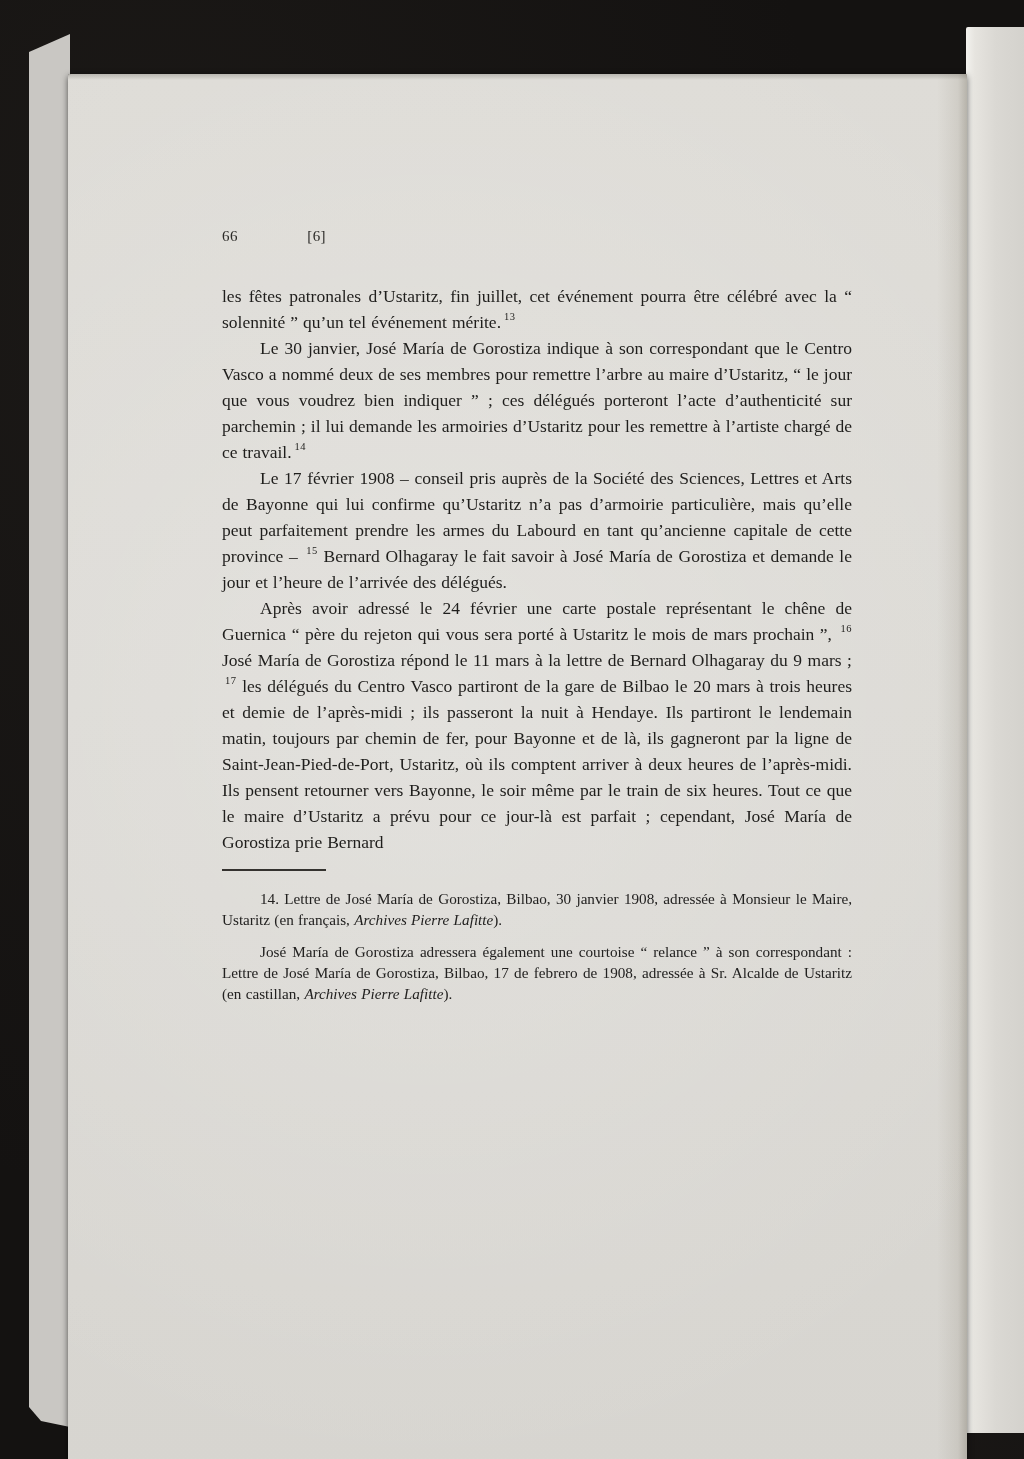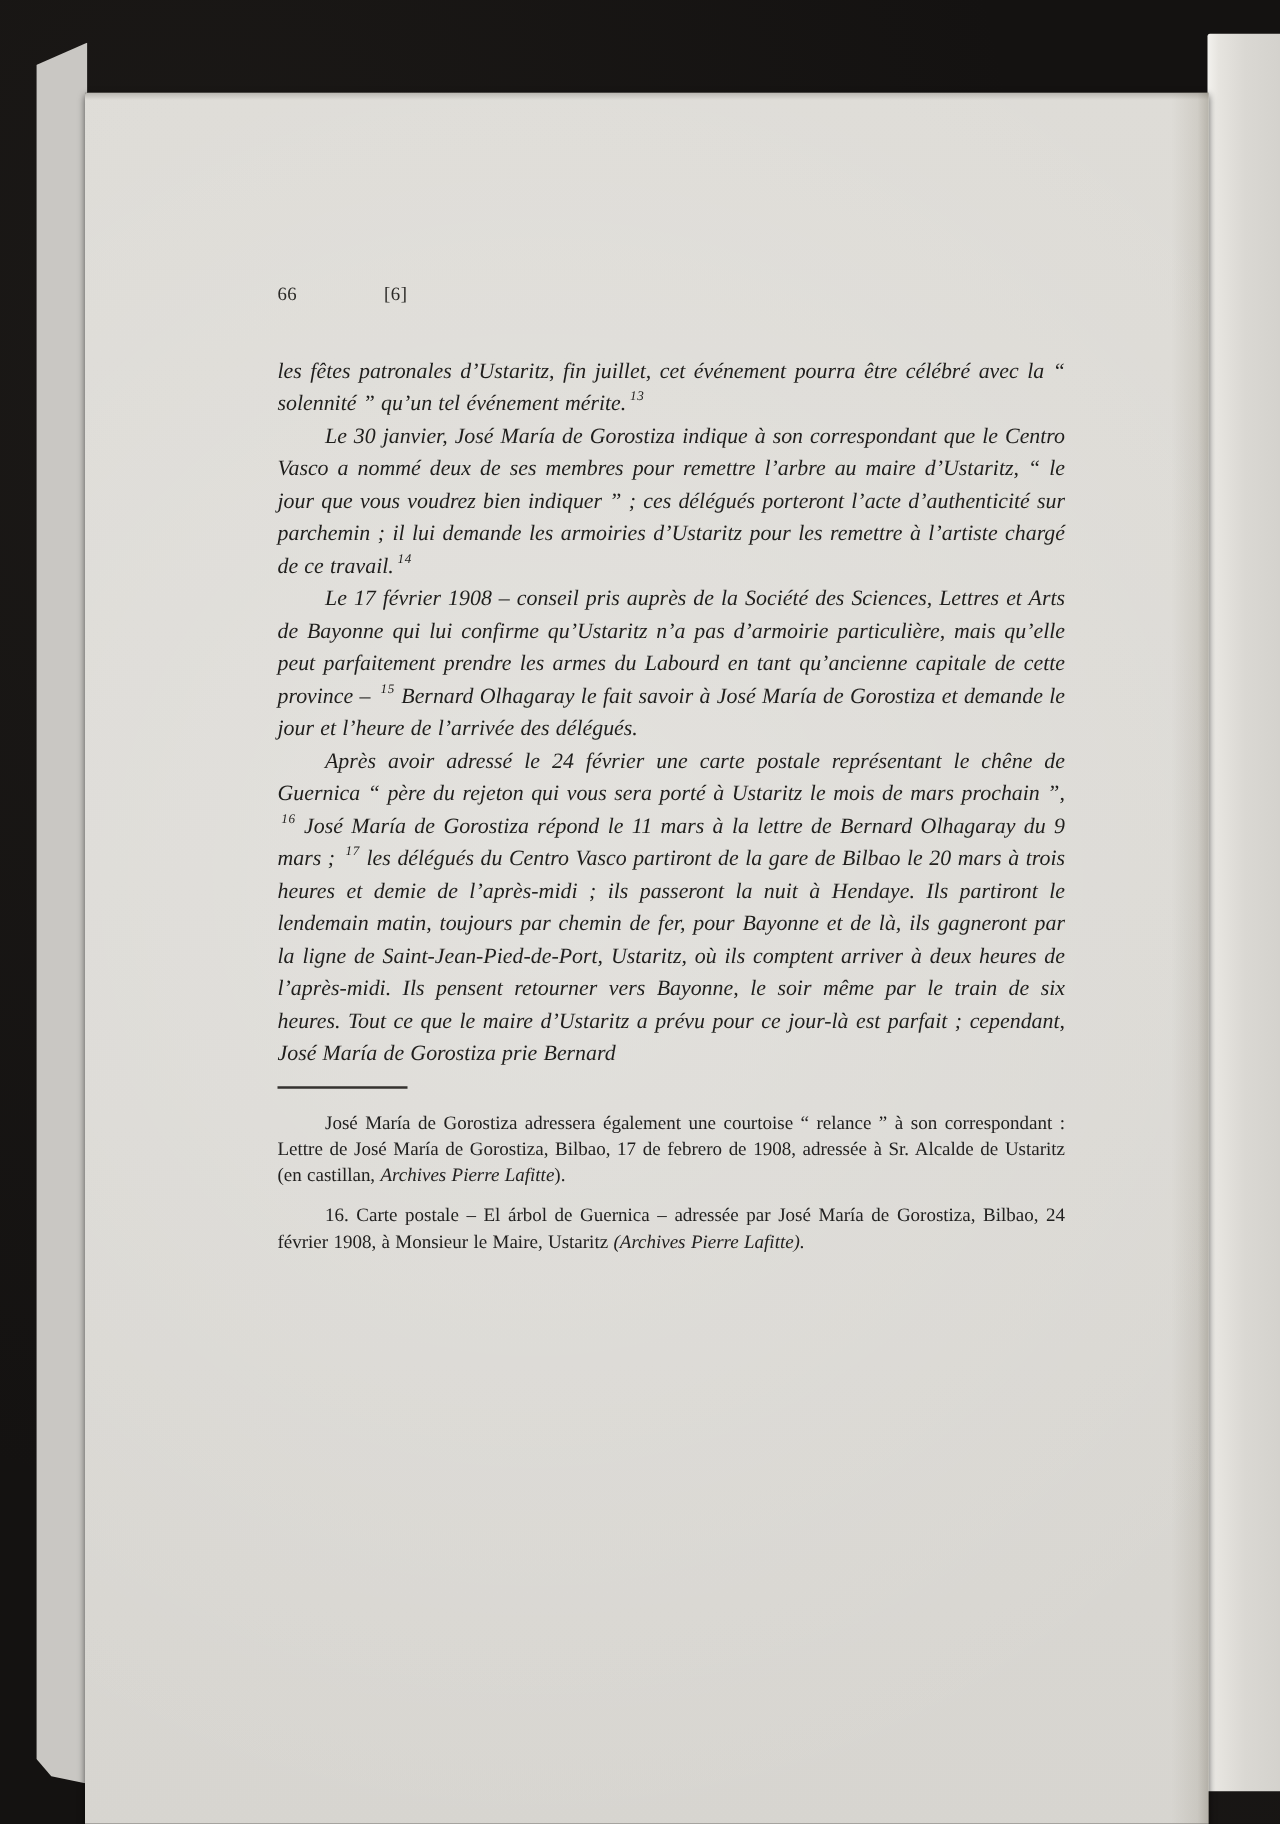--- a/index.html
+++ b/index.html
@@ -76,21 +76,20 @@
   .ptitle { flex: 1; text-align: center; }
   .folio { width: 46px; text-align: right; }
 
   .bodytext { margin-top: 37px; }
   .bp {
     margin: 0;
     font-size: 17.5px; line-height: 26px;
     text-align: justify;
     word-spacing: 0.6px;
     color: #1f1e1c;
-    font-style: italic;
   }
   .bp.ind { text-indent: 38px; }
 
   sup.fnref {
     font-size: 10.5px; line-height: 0;
     position: relative; top: -1px; margin-left: 3px;
     letter-spacing: 0.5px;
   }
 
   .footrule {
@@ -129,18 +128,18 @@
     <div class="bodytext" id="body-paragraphs">
         <p class="bp"><span>les fêtes patronales d’Ustaritz, fin juillet, cet événement pourra être célébré avec la “ solennité ” qu’un tel événement mérite.</span><sup class="fnref">13</sup></p>
         <p class="bp ind"><span>Le 30 janvier, José María de Gorostiza indique à son correspondant que le Centro Vasco a nommé deux de ses membres pour remettre l’arbre au maire d’Ustaritz, “ le jour que vous voudrez bien indiquer ” ; ces délégués porteront l’acte d’authenticité sur parchemin ; il lui demande les armoiries d’Ustaritz pour les remettre à l’artiste chargé de ce travail.</span><sup class="fnref">14</sup></p>
         <p class="bp ind"><span>Le 17 février 1908 – conseil pris auprès de la Société des Sciences, Lettres et Arts de Bayonne qui lui confirme qu’Ustaritz n’a pas d’armoirie particulière, mais qu’elle peut parfaitement prendre les armes du Labourd en tant qu’ancienne capitale de cette province – </span><sup class="fnref">15</sup><span> Bernard Olhagaray le fait savoir à José María de Gorostiza et demande le jour et l’heure de l’arrivée des délégués.</span></p>
         <p class="bp ind"><span>Après avoir adressé le 24 février une carte postale représentant le chêne de Guernica “ père du rejeton qui vous sera porté à Ustaritz le mois de mars prochain ”, </span><sup class="fnref">16</sup><span> José María de Gorostiza répond le 11 mars à la lettre de Bernard Olhagaray du 9 mars ; </span><sup class="fnref">17</sup><span> les délégués du Centro Vasco partiront de la gare de Bilbao le 20 mars à trois heures et demie de l’après-midi ; ils passeront la nuit à Hendaye. Ils partiront le lendemain matin, toujours par chemin de fer, pour Bayonne et de là, ils gagneront par la ligne de Saint-Jean-Pied-de-Port, Ustaritz, où ils comptent arriver à deux heures de l’après-midi. Ils pensent retourner vers Bayonne, le soir même par le train de six heures. Tout ce que le maire d’Ustaritz a prévu pour ce jour-là est parfait ; cependant, José María de Gorostiza prie Bernard</span></p>
       </div>
 
     <div class="footrule"></div>
 
     <div class="footnotes" id="footnotes">
+        <p class="fn"><span>14. Lettre de José María de Gorostiza, Bilbao, 30 janvier 1908, adressée à Monsieur le Maire, Ustaritz (en français, </span><span class="it">Archives Pierre Lafitte</span><span>).</span></p>
         <p class="fn"><span>José María de Gorostiza adressera également une courtoise “ relance ” à son correspondant : Lettre de José María de Gorostiza, Bilbao, 17 de febrero de 1908, adressée à Sr. Alcalde de Ustaritz (en castillan, </span><span class="it">Archives Pierre Lafitte</span><span>).</span></p>
-        <p class="fn"><span>16. Carte postale – El árbol de Guernica – adressée par José María de Gorostiza, Bilbao, 24 février 1908, à Monsieur le Maire, Ustaritz </span><span class="it">(Archives Pierre Lafitte).</span></p>
       </div>
 
   </div>
 </div>
 
 </body></html>

